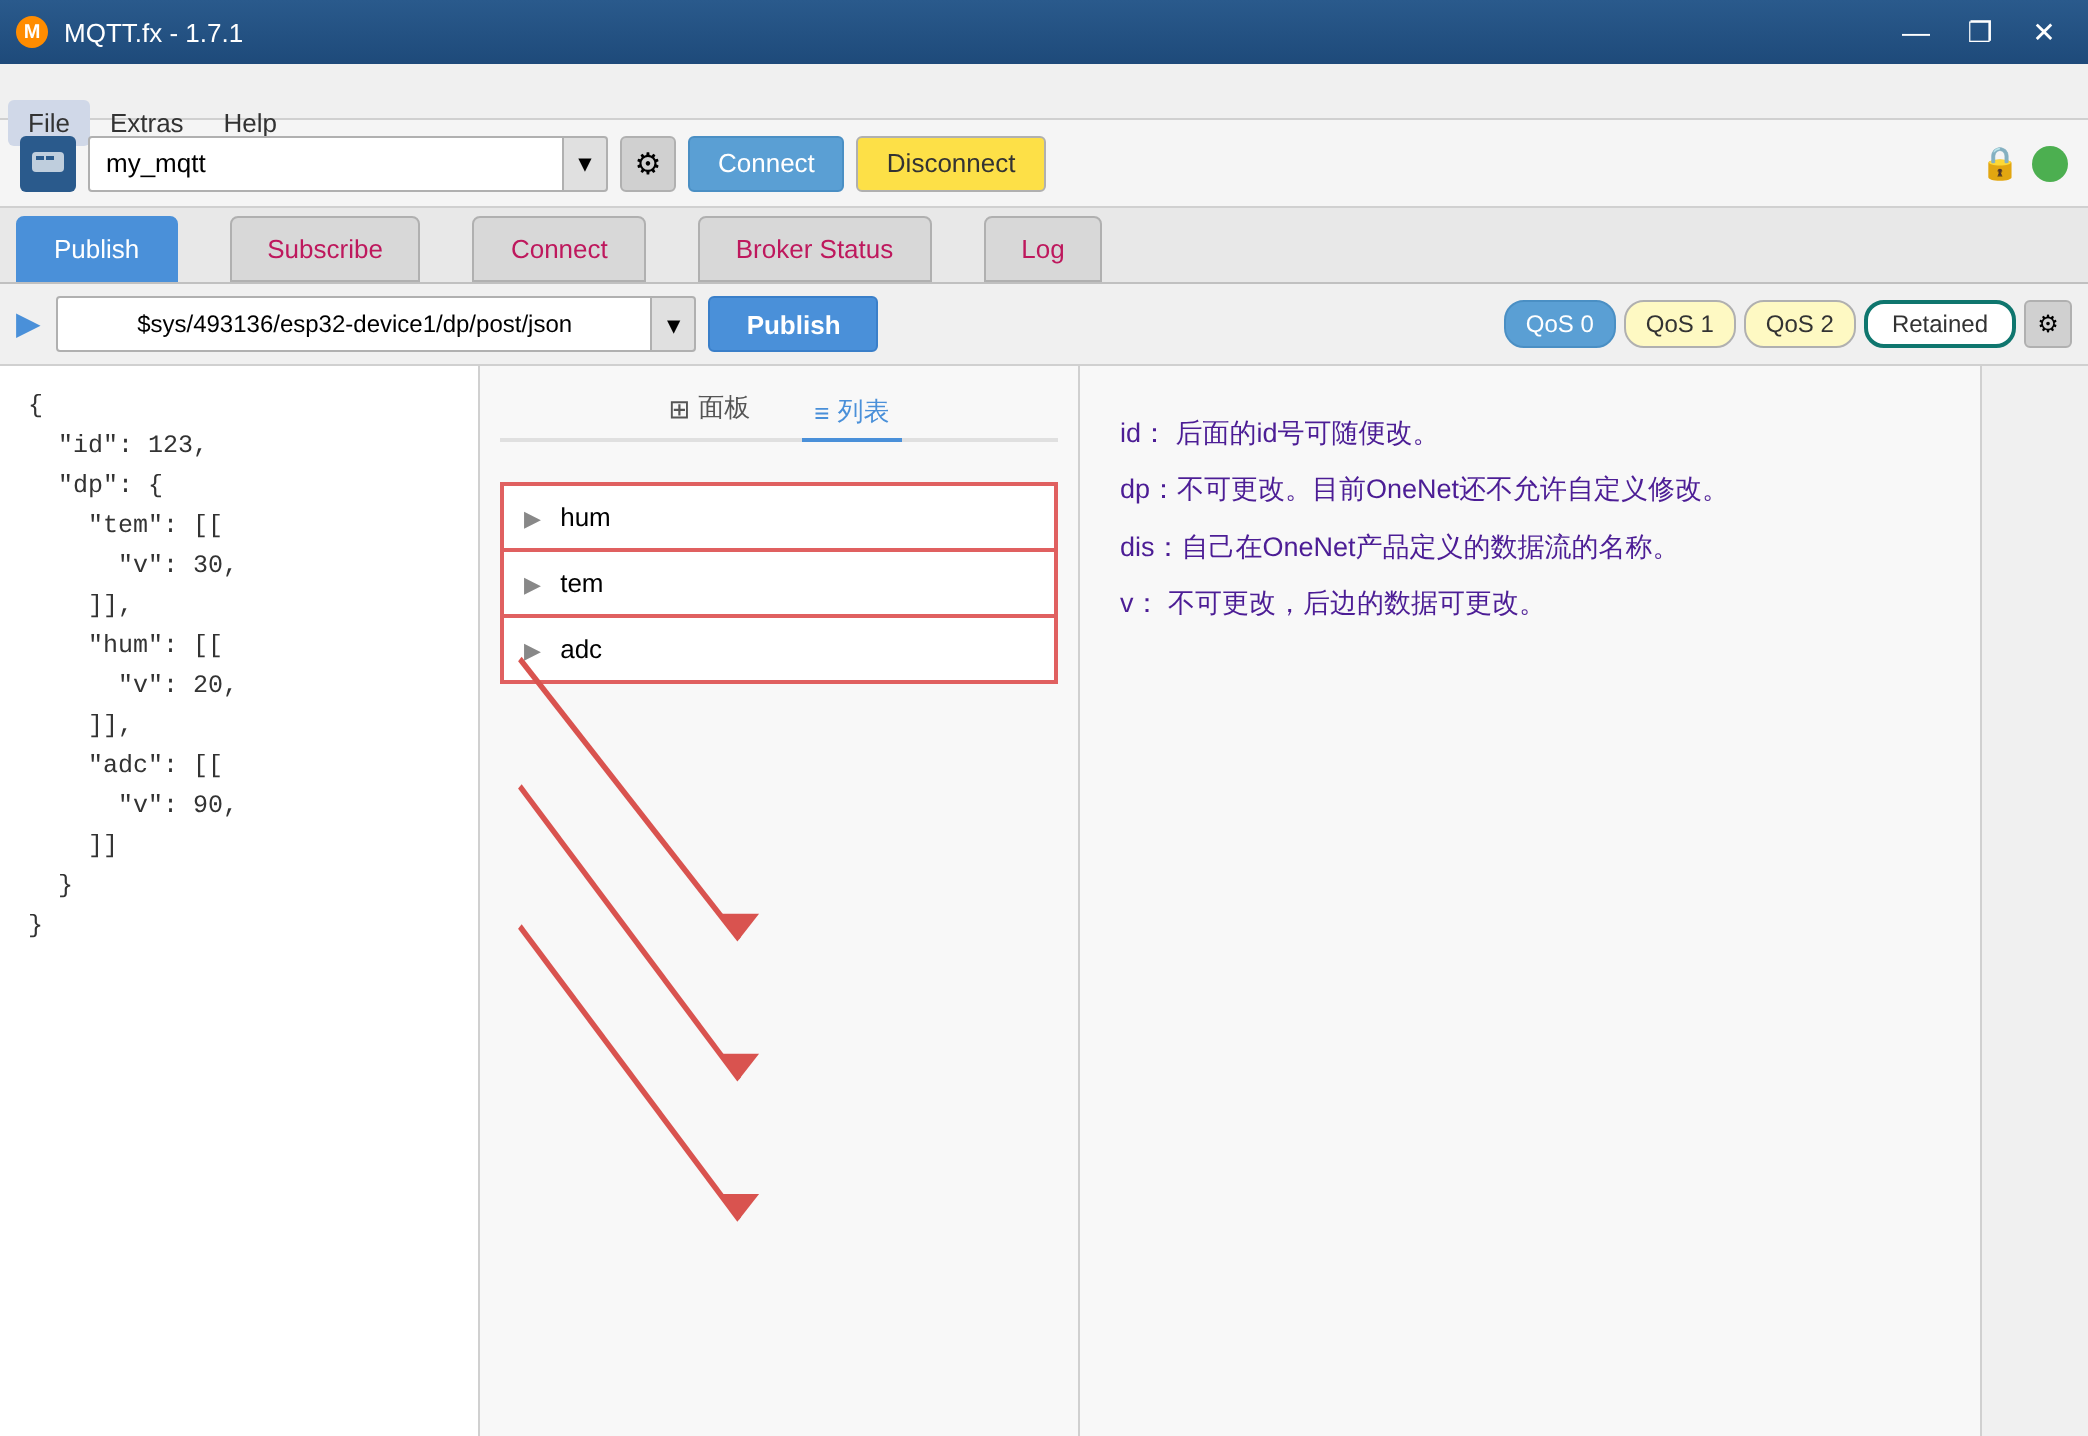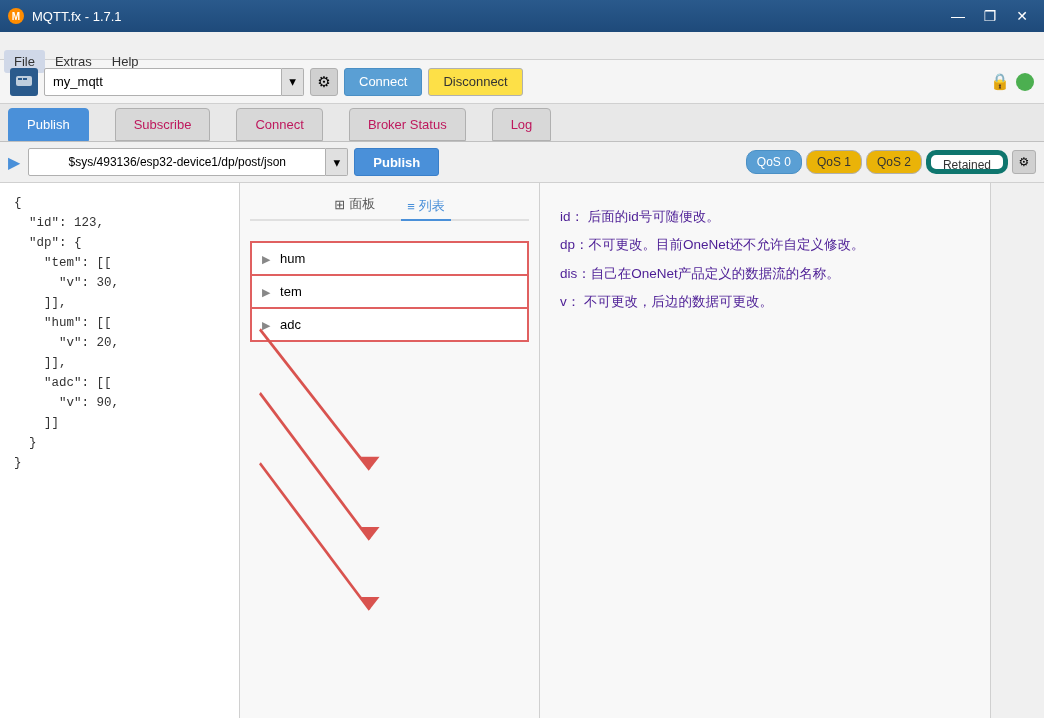--- a/index.html
+++ b/index.html
@@ -82,23 +82,23 @@
       gap: 6px;
       background: #f0f0f0;
       border-bottom: 1px solid #d0d0d0;
     }
     .topic-arrow { color: #4a90d9; font-size: 16px; margin-right: 2px; }
     .topic-input-wrap { display: flex; flex: 1; max-width: 320px; }
     .topic-input { flex: 1; height: 28px; padding: 0 8px; border: 1px solid #b0b0b0; background: white; font-size: 12px; border-radius: 2px 0 0 2px; text-align: center; }
     .topic-dd-btn { width: 22px; height: 28px; background: #e0e0e0; border: 1px solid #b0b0b0; border-left: none; cursor: pointer; display: flex; align-items: center; justify-content: center; border-radius: 0 2px 2px 0; }
     .btn-publish { padding: 4px 18px; background: #4a90d9; color: white; border: 1px solid #3a7fc9; border-radius: 3px; cursor: pointer; font-size: 13px; height: 28px; font-weight: bold; }
     .qos-controls { margin-left: auto; display: flex; align-items: center; gap: 4px; }
-    .qos-btn { padding: 3px 10px; border-radius: 10px; border: 1px solid #b0b0b0; cursor: pointer; font-size: 12px; background: #eab308; color: #333; height: 24px; }
+    .qos-btn { padding: 3px 10px; border-radius: 10px; border: 1px solid #b0b0b0; cursor: pointer; font-size: 12px; background: #fef9c3; color: #333; height: 24px; }
     .qos-btn.active { background: #5a9fd4; color: white; border-color: #4a8fc4; }
-    .retained-btn { padding: 3px 12px; border-radius: 10px; border: 5px solid #0f766e; cursor: pointer; font-size: 12px; background: white; color: #333; height: 24px; }
+    .retained-btn { padding: 3px 12px; border-radius: 10px; border: 2px solid #0f766e; cursor: pointer; font-size: 12px; background: white; color: #333; height: 24px; }
     .settings-btn { width: 24px; height: 24px; background: #d0d0d0; border: 1px solid #b0b0b0; border-radius: 3px; cursor: pointer; display: flex; align-items: center; justify-content: center; font-size: 12px; }
 
     
     .content-area {
       display: flex;
       flex: 1;
       overflow: hidden;
     }
 
     

